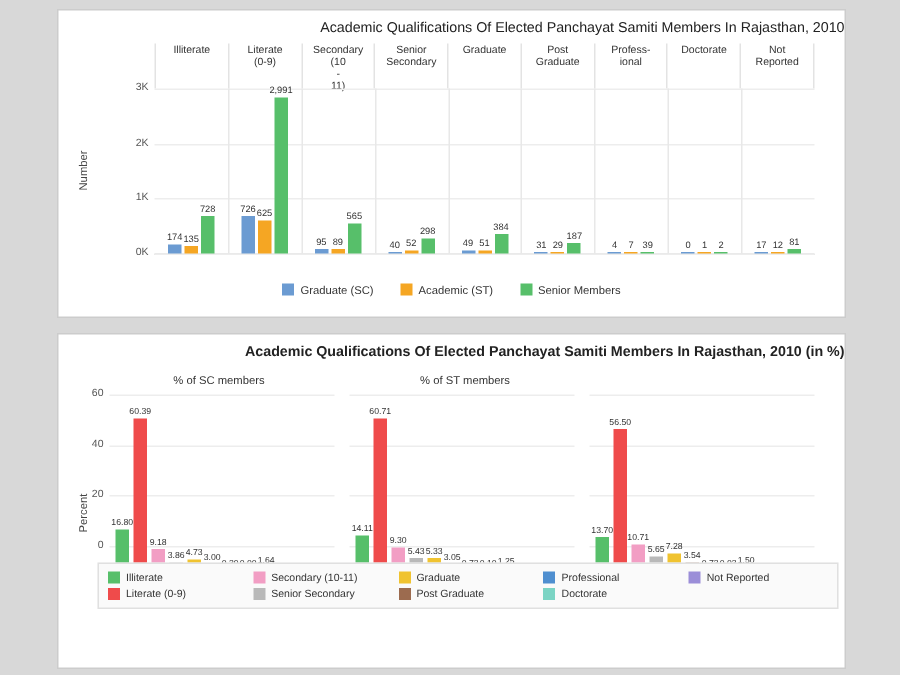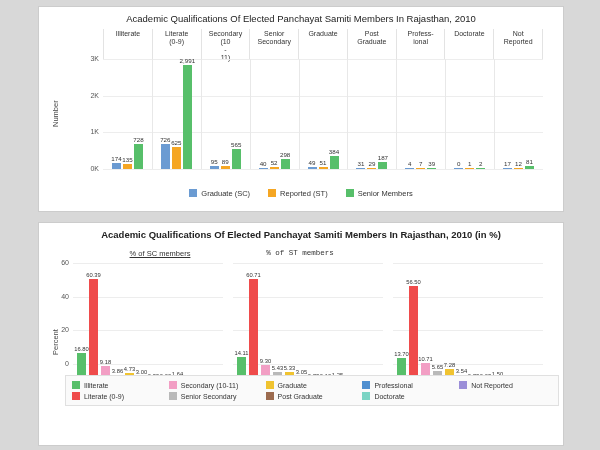--- a/index.html
+++ b/index.html
@@ -1,21 +1,21 @@
 <!DOCTYPE html>
 <html><head>
 <meta charset="utf-8">
 <style>
   html,body{margin:0;padding:0;background:#d8d8d8;}
   body{width:600px;height:450px;font-family:"Liberation Sans",sans-serif;}
   .page{width:600px;height:450px;position:relative;background:#d8d8d8;}
   .panel{position:absolute;background:#ffffff;border:1px solid #cccccc;}
   .panel1{left:38px;top:6px;width:524px;height:204px;}
   .panel2{left:38px;top:222px;width:524px;height:222px;}
-  .title{text-align:center;font-size:9.5px;color:#222;padding-top:6px;font-weight:normal;}
+  .title{text-align:right;font-size:9.5px;color:#222;padding-top:6px;font-weight:normal;}
   .title.b{font-weight:bold;}
   
   .c1-wrap{position:absolute;left:0;top:20px;width:524px;height:160px;}
   .catbar{position:absolute;left:64px;top:2px;width:440px;height:30px;display:flex;}
   .cat{flex:1;border-left:1px solid #e3e3e3;font-size:7px;color:#333;text-align:center;line-height:1.15;padding-top:1px;}
   .cat:last-child{border-right:1px solid #e3e3e3;}
   .grid{position:absolute;left:64px;top:32px;width:440px;height:110px;border-bottom:1px solid #cfcfcf;}
   .gl{position:absolute;left:0;width:440px;border-top:1px solid #ededed;}
   .vsep{position:absolute;top:0;height:110px;border-left:1px solid #e8e8e8;}
   .ytick{position:absolute;left:30px;width:30px;text-align:right;font-size:7px;color:#555;}
@@ -179,37 +179,37 @@
           <div class="ytick" style="top: 28px;">3K</div>
           <div class="ytick" style="top: 64.6667px;">2K</div>
           <div class="ytick" style="top: 101.333px;">1K</div>
           <div class="ytick" style="top: 138px;">0K</div>
         </div>
       <div class="ylab" style="top:100px;left:12px;">Number</div>
     </div>
 
     <div class="legend1" id="c1legend">
         <div><span class="sw" style="background:#6b9bd2"></span><span>Graduate (SC)</span></div>
-        <div><span class="sw" style="background:#f5a623"></span><span>Reported (ST)</span></div>
+        <div><span class="sw" style="background:#f5a623"></span><span>Academic (ST)</span></div>
         <div><span class="sw" style="background:#57bf6a"></span><span>Senior Members</span></div>
       </div>
   </div>
 
   <div class="panel panel2">
     <div class="title b">Academic Qualifications Of Elected Panchayat Samiti Members In Rajasthan, 2010 (in %)</div>
 
     <div class="c2-wrap" id="c2wrap">
       <div class="ylab2" style="top:110px;left:12px;">Percent</div>
       <div id="c2yticks">
           <div class="ytick2" style="left: 4px; top: 14px;">60</div>
           <div class="ytick2" style="left: 4px; top: 47.7143px;">40</div>
           <div class="ytick2" style="left: 4px; top: 81.4286px;">20</div>
           <div class="ytick2" style="left: 4px; top: 115.143px;">0</div>
         </div>
-    <div class="sub" style="left: 46px; width: 150px; text-decoration: underline;">% of SC members</div>
+    <div class="sub" style="left: 32px; width: 150px;">% of SC members</div>
         <div class="p2" style="left: 34px; width: 150px;">
           <div class="gl2" style="top: 0px; width: 150px;"></div>
           <div class="gl2" style="top: 33.7143px; width: 150px;"></div>
           <div class="gl2" style="top: 67.4286px; width: 150px;"></div>
           <div class="gl2" style="top: 101.143px; width: 150px;"></div>
           <div class="p2bars" style="width: 150px;">
             <div class="b2" style="height: 28.32px; background: rgb(87, 191, 106);">
               <span>16.80</span>
             </div>
             <div class="b2" style="height: 101.8px; background: rgb(239, 75, 75);">
@@ -231,21 +231,21 @@
               <span>0.39</span>
             </div>
             <div class="b2" style="height: 0.8px; background: rgb(123, 212, 196);">
               <span>0.00</span>
             </div>
             <div class="b2" style="height: 2.76457px; background: rgb(155, 142, 216);">
               <span>1.64</span>
             </div>
           </div>
         </div>
-        <div class="sub" style="left: 186px; width: 150px; font-family: Liberation Mono, monospace;">% of ST members</div>
+        <div class="sub" style="left: 196px; width: 150px;">% of ST members</div>
         <div class="p2" style="left: 194px; width: 150px;">
           <div class="gl2" style="top: 0px; width: 150px;"></div>
           <div class="gl2" style="top: 33.7143px; width: 150px;"></div>
           <div class="gl2" style="top: 67.4286px; width: 150px;"></div>
           <div class="gl2" style="top: 101.143px; width: 150px;"></div>
           <div class="p2bars" style="width: 150px;">
             <div class="b2" style="height: 23.7854px; background: rgb(87, 191, 106);">
               <span>14.11</span>
             </div>
             <div class="b2" style="height: 102.34px; background: rgb(239, 75, 75);">

